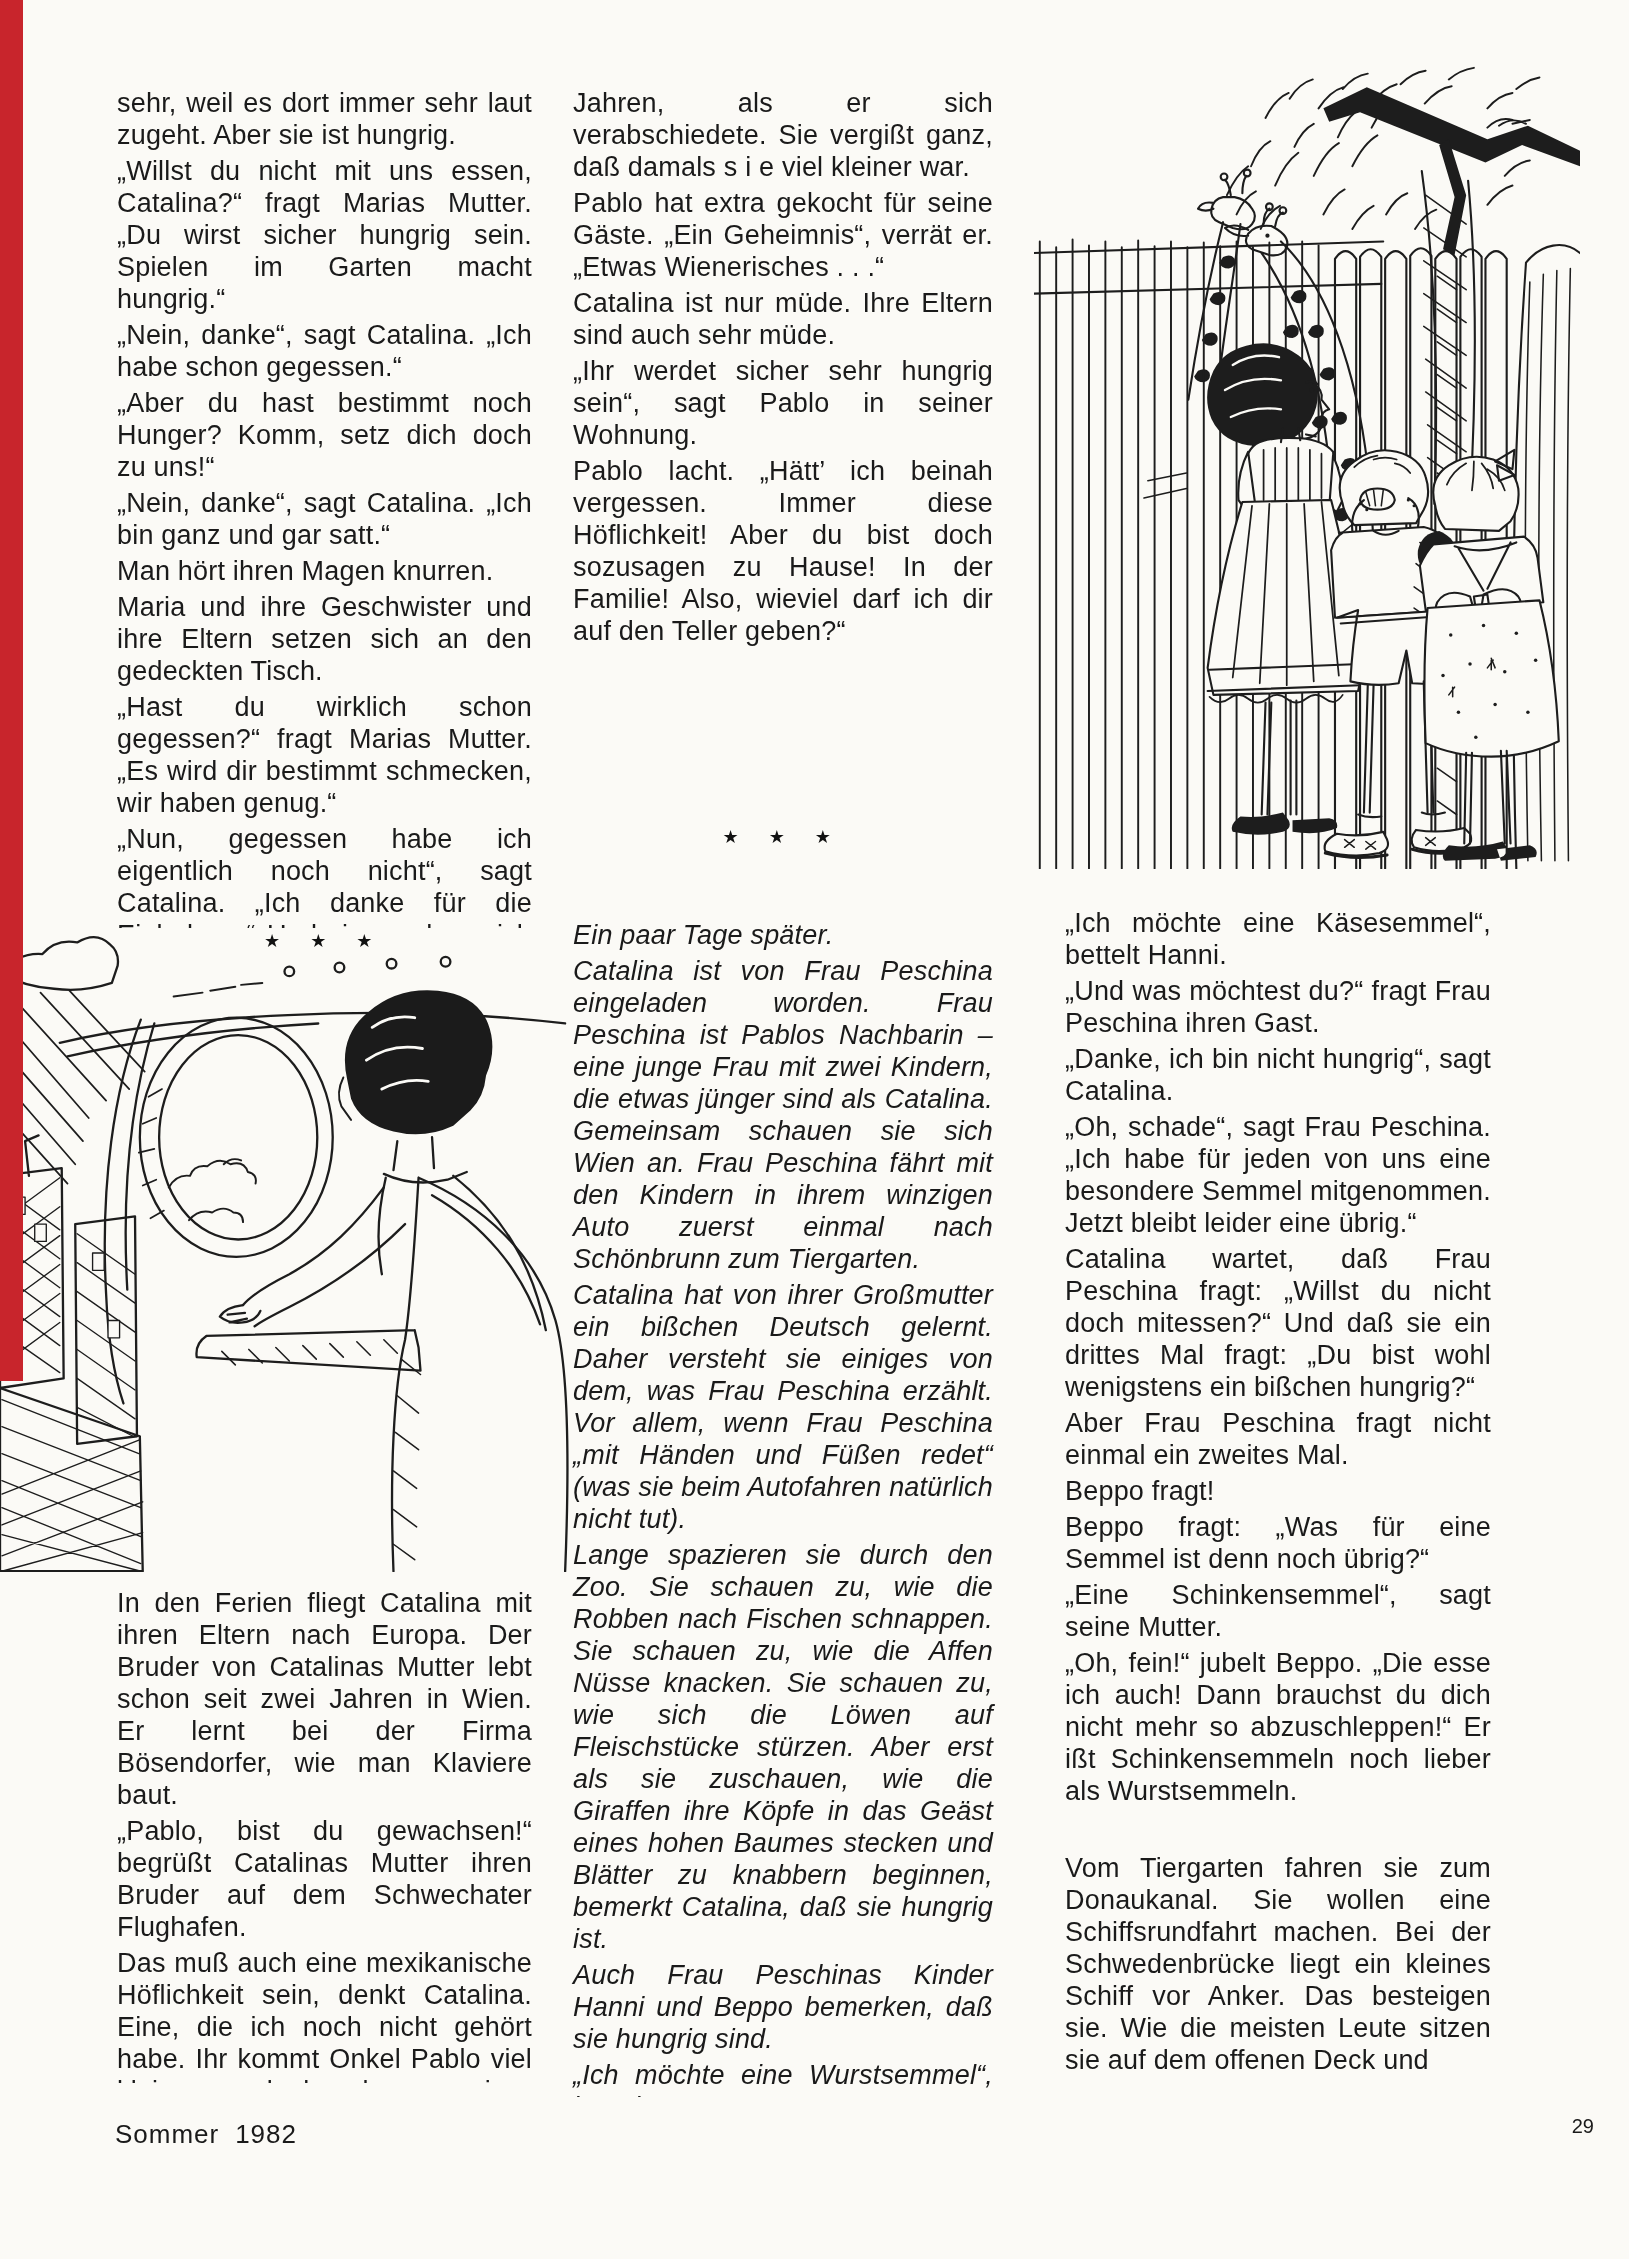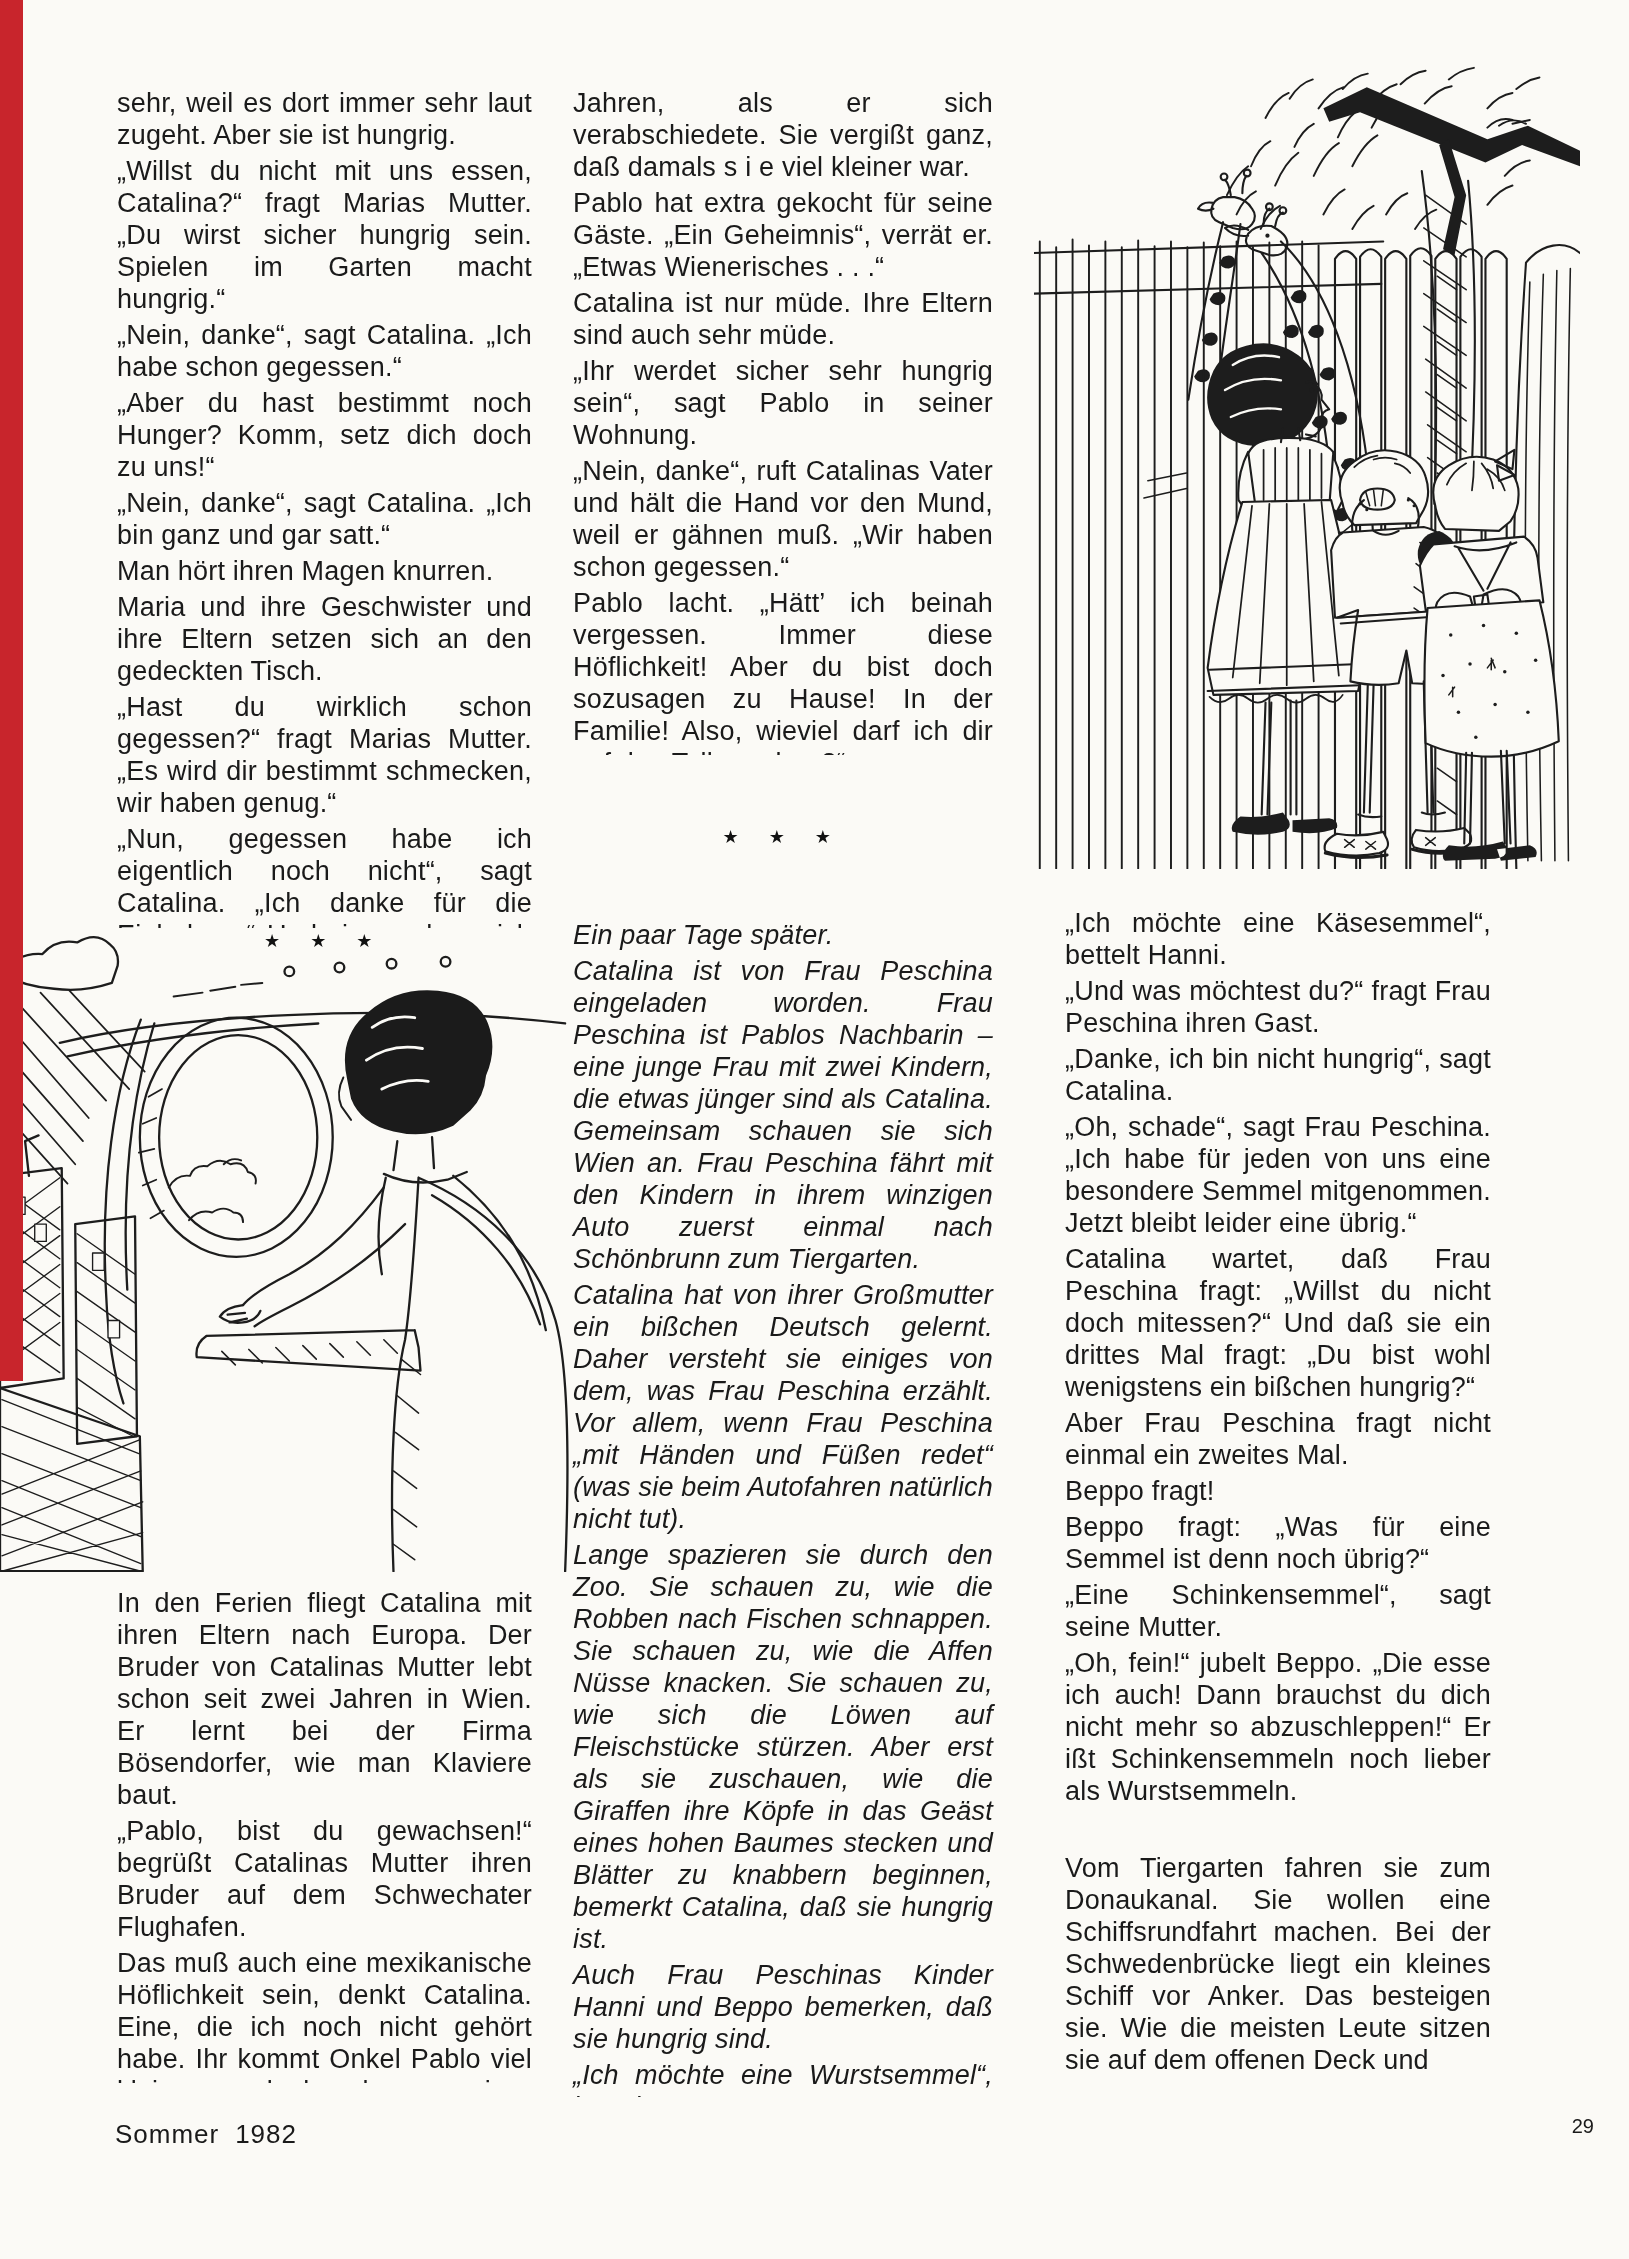--- a/index.html
+++ b/index.html
@@ -226,21 +226,20 @@
     <p>In den Ferien fliegt Catalina mit ihren Eltern nach Europa. Der Bruder von Catalinas Mutter lebt schon seit zwei Jahren in Wien. Er lernt bei der Firma Bösendorfer, wie man Klaviere baut.</p>
     <p>„Pablo, bist du gewachsen!“ begrüßt Catalinas Mutter ihren Bruder auf dem Schwechater Flughafen.</p>
     <p>Das muß auch eine mexikanische Höflichkeit sein, denkt Catalina. Eine, die ich noch nicht gehört habe. Ihr kommt Onkel Pablo viel kleiner vor als damals vor zwei</p>
   </div>
 
   <div class="col col2-top">
     <p>Jahren, als er sich verabschiedete. Sie vergißt ganz, daß damals s i e viel kleiner war.</p>
     <p>Pablo hat extra gekocht für seine Gäste. „Ein Geheimnis“, verrät er. „Etwas Wienerisches . . .“</p>
     <p>Catalina ist nur müde. Ihre Eltern sind auch sehr müde.</p>
     <p>„Ihr werdet sicher sehr hungrig sein“, sagt Pablo in seiner Wohnung.</p>
-    <p>„Nein, danke“, ruft Catalinas Vater und hält die Hand vor den Mund, weil er gähnen muß. „Wir haben schon gegessen.“</p>
     <p>Pablo lacht. „Hätt’ ich beinah vergessen. Immer diese Höflichkeit! Aber du bist doch sozusagen zu Hause! In der Familie! Also, wieviel darf ich dir auf den Teller geben?“</p>
   </div>
 
   <div class="sep sep2">★ ★ ★</div>
 
   <div class="col col2-mid">
     <p>Ein paar Tage später.</p>
     <p>Catalina ist von Frau Peschina eingeladen worden. Frau Peschina ist Pablos Nachbarin – eine junge Frau mit zwei Kindern, die etwas jünger sind als Catalina. Gemeinsam schauen sie sich Wien an. Frau Peschina fährt mit den Kindern in ihrem winzigen Auto zuerst einmal nach Schönbrunn zum Tiergarten.</p>
     <p>Catalina hat von ihrer Großmutter ein bißchen Deutsch gelernt. Daher versteht sie einiges von dem, was Frau Peschina erzählt. Vor allem, wenn Frau Peschina „mit Händen und Füßen redet“ (was sie beim Autofahren natürlich nicht tut).</p>
     <p>Lange spazieren sie durch den Zoo. Sie schauen zu, wie die Robben nach Fischen schnappen. Sie schauen zu, wie die Affen Nüsse knacken. Sie schauen zu, wie sich die Löwen auf Fleischstücke stürzen. Aber erst als sie zuschauen, wie die Giraffen ihre Köpfe in das Geäst eines hohen Baumes stecken und Blätter zu knabbern beginnen, bemerkt Catalina, daß sie hungrig ist.</p>

